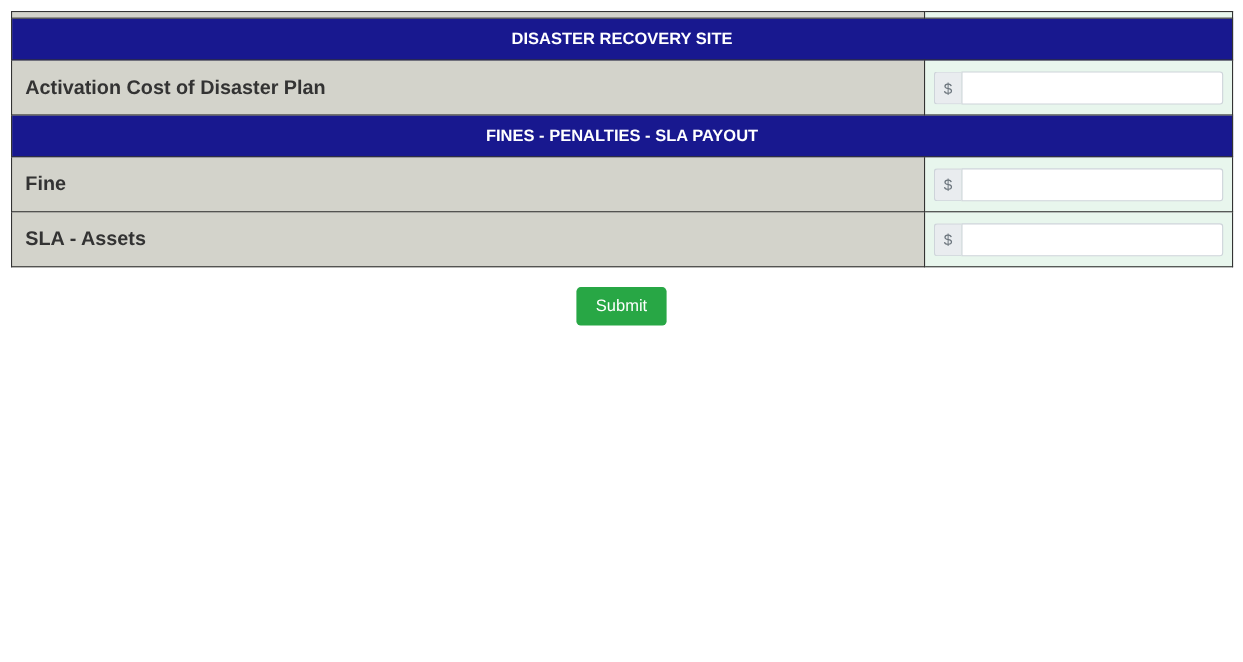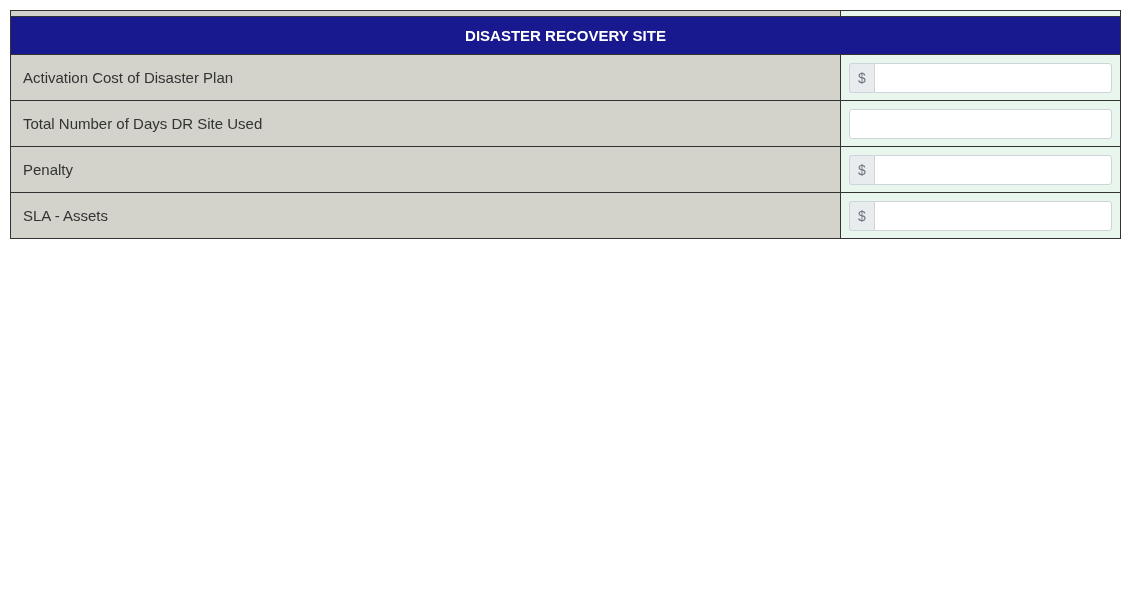--- a/index.html
+++ b/index.html
@@ -30,22 +30,23 @@
       color: #ffffff;
       font-weight: 700;
       text-align: center;
       padding: 10px 8px;
       font-size: 15px;
     }
     .row-label {
       background: #d3d3cb;
       color: #333;
       padding: 14px 12px;
-      font-size: 15px;
+      font-size: 18px;
       width: 830px;
+      font-weight: bold;
     }
     .row-input-cell {
       background: #e8f6ed;
       padding: 6px 8px;
       width: 280px;
       vertical-align: middle;
     }
     .input-group {
       display: flex;
       align-items: stretch;
@@ -119,44 +120,42 @@
       </tr>
       <tr>
         <td class="row-label">Activation Cost of Disaster Plan</td>
         <td class="row-input-cell">
           <div class="input-group">
             <span class="input-prefix">$</span>
             <input class="input-field" type="text" value="" style="">
           </div>
         </td>
       </tr>
-      <tr>
-        <td class="row-label">Total Number of Days DR Site Used</td>
-        <td class="row-input-cell">
-          <div class="input-group">
-            <input class="input-field no-prefix" type="text" value="" style="">
-          </div>
-        </td>
-      </tr>
 
 
+      <tr class="section-header">
+        <td colspan="2">FINES - PENALTIES - SLA PAYOUT</td>
+      </tr>
       <tr>
-        <td class="row-label">Penalty</td>
+        <td class="row-label">Fine</td>
         <td class="row-input-cell">
           <div class="input-group">
             <span class="input-prefix">$</span>
             <input class="input-field" type="text" value="" style="">
           </div>
         </td>
       </tr>
       <tr>
         <td class="row-label">SLA - Assets</td>
         <td class="row-input-cell">
           <div class="input-group">
             <span class="input-prefix">$</span>
             <input class="input-field" type="text" value="" style="">
           </div>
         </td>
       </tr>
     </tbody>
   </table>
 
+  <div class="submit-wrap">
+    <button class="submit-btn">Submit</button>
+  </div>
 </div>
 
 </body></html>

